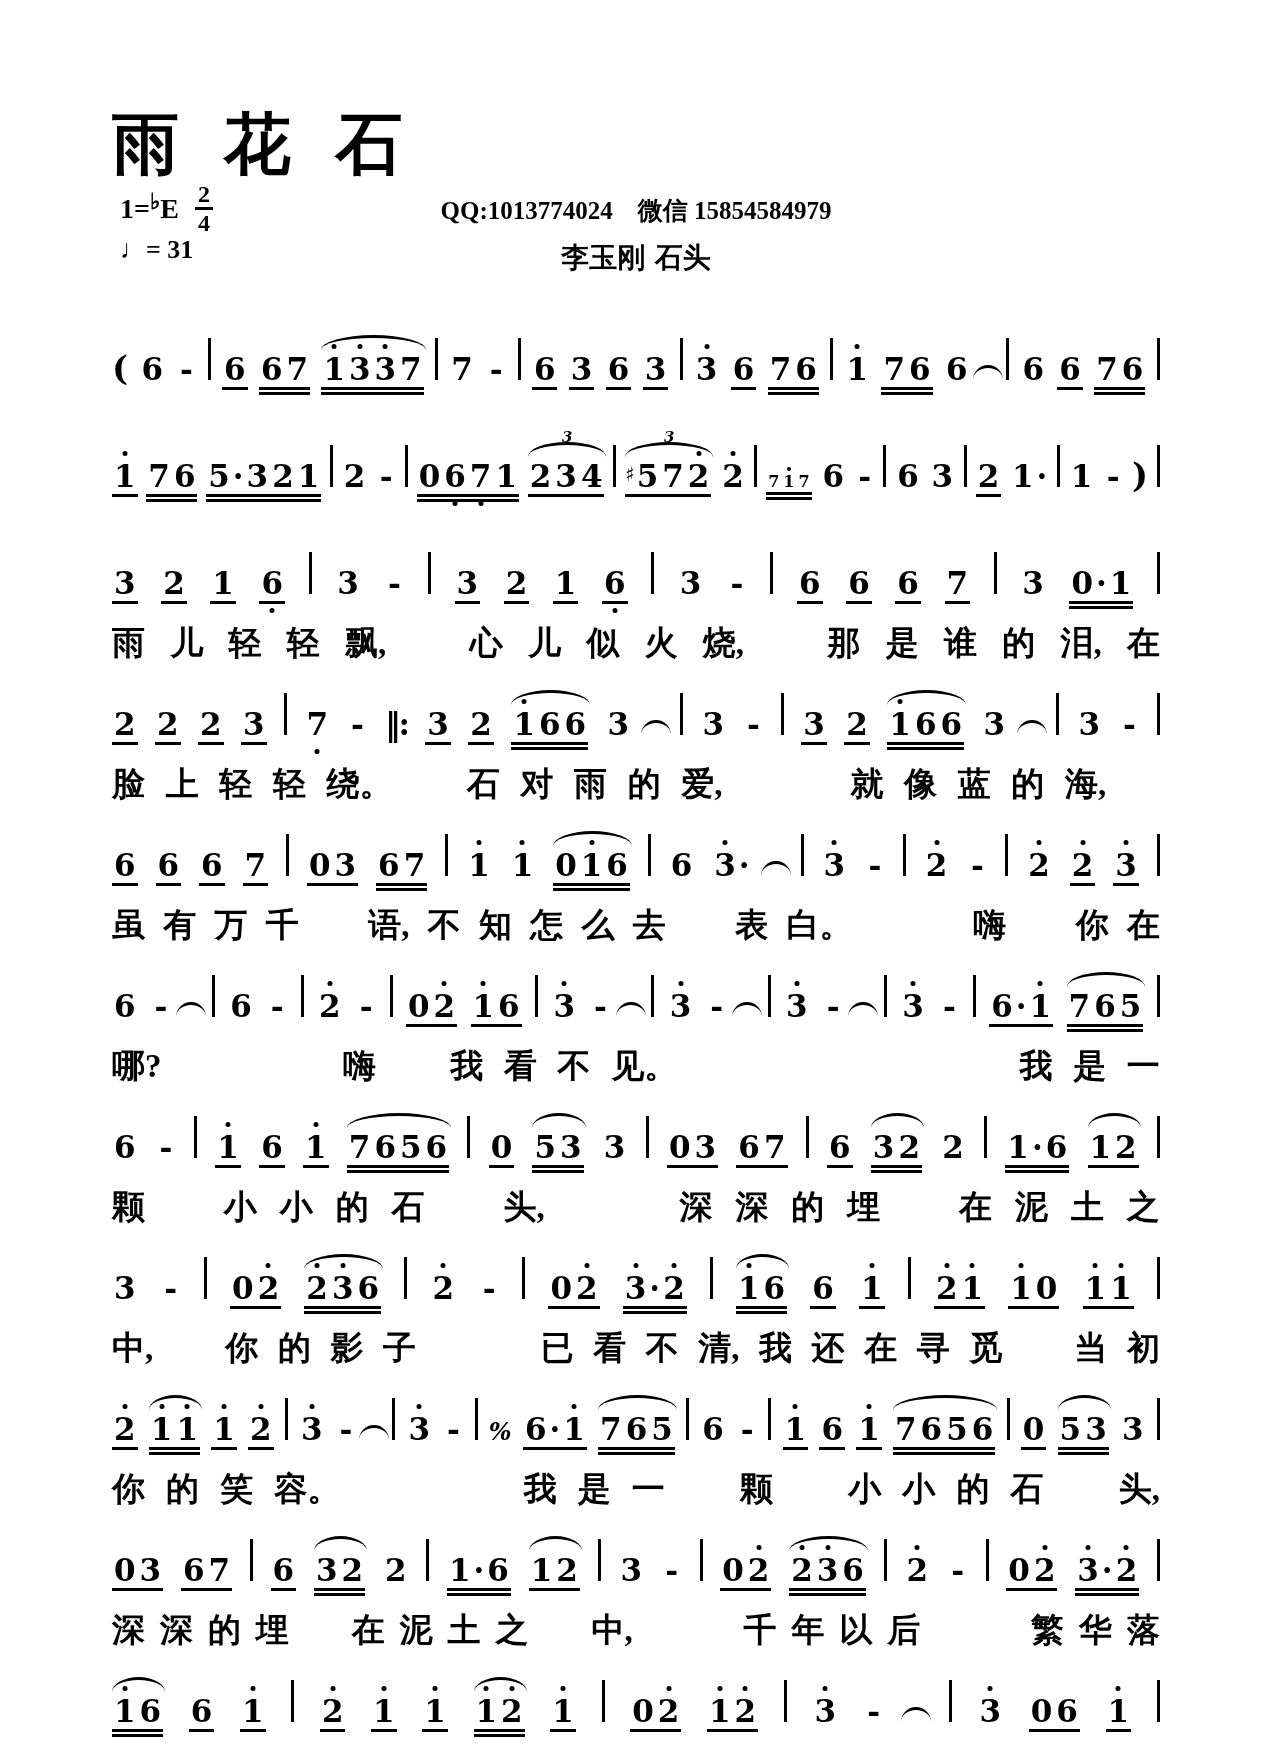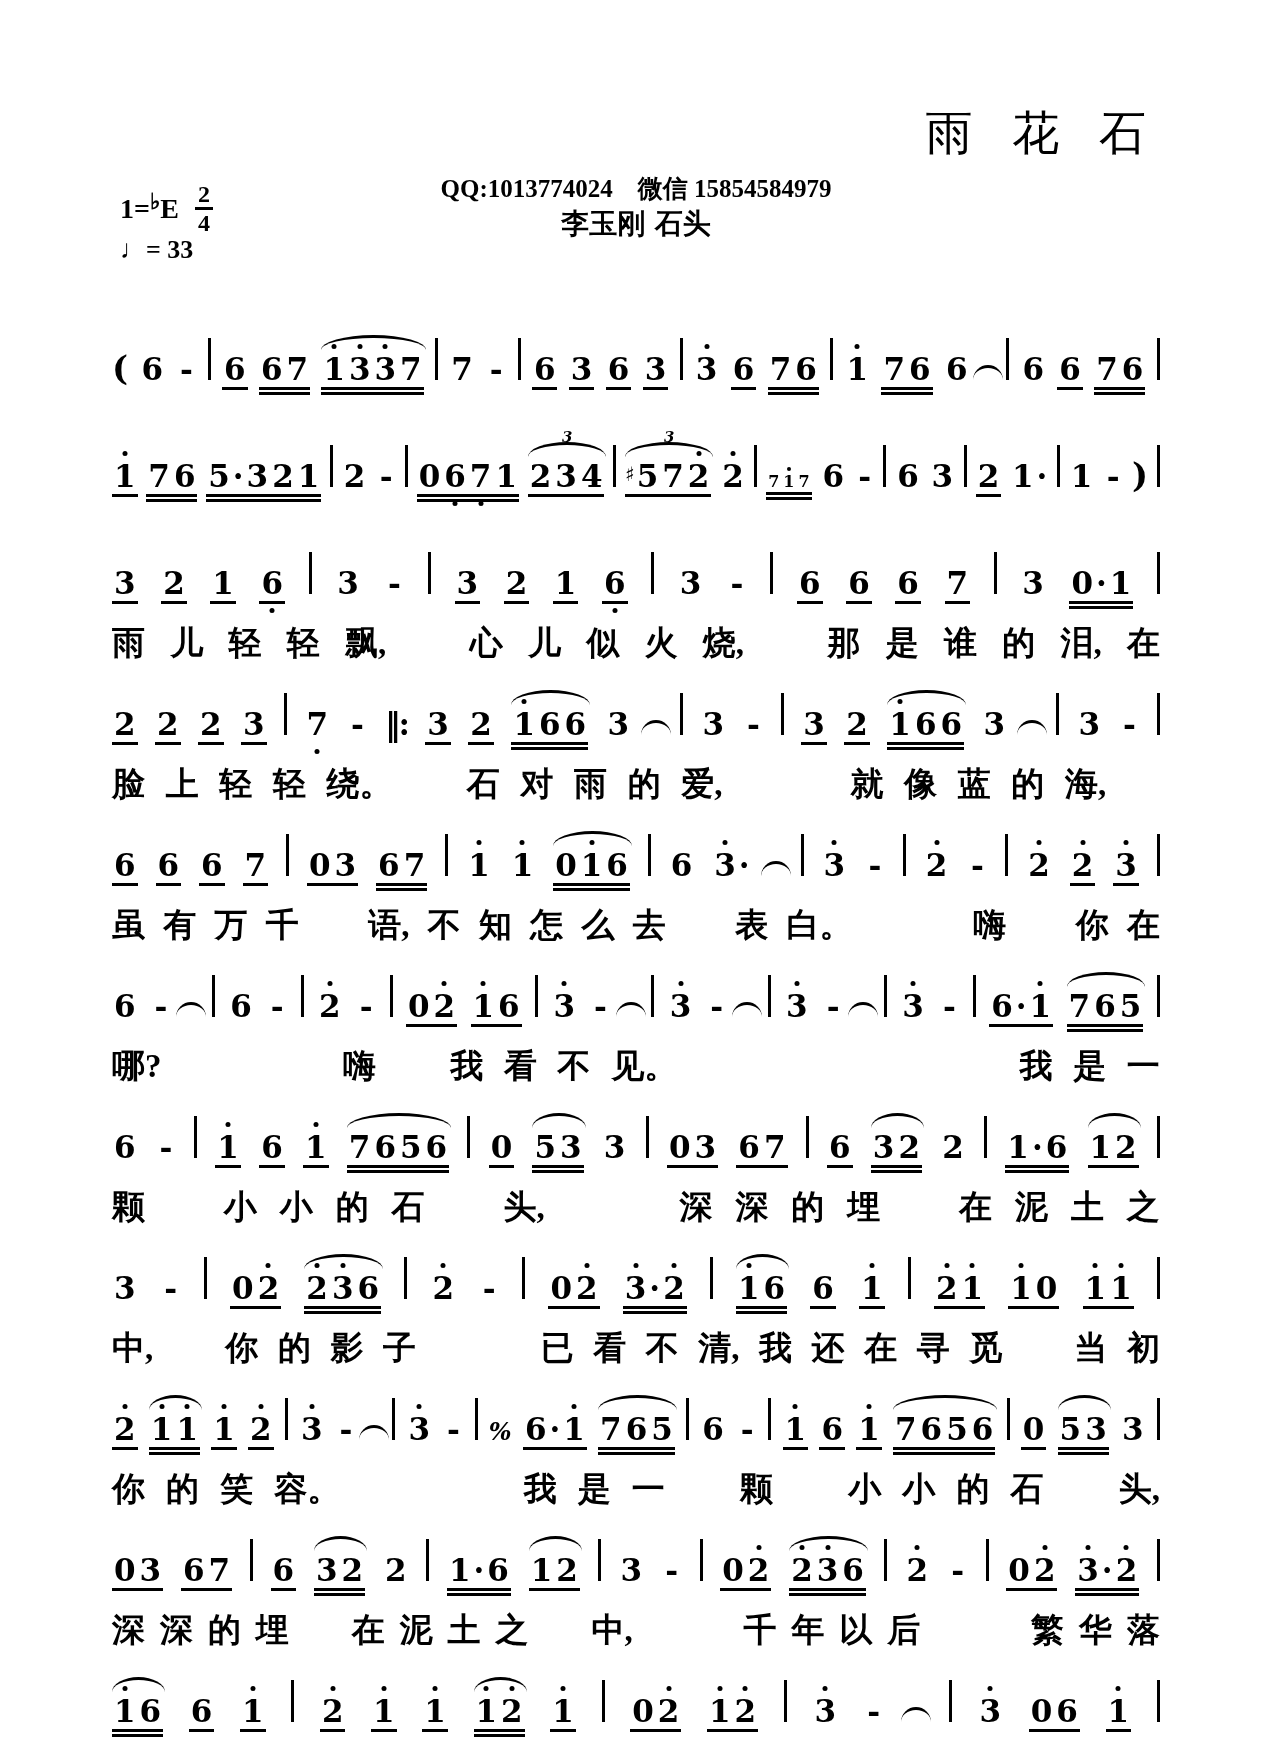--- a/index.html
+++ b/index.html
@@ -2,25 +2,25 @@
 <html><head>
 <meta charset="utf-8">
 <style>
   html,body{margin:0;padding:0;background:#e8e8e8;}
   .page{position:relative;width:1272px;height:1749px;background:#ffffff;margin:0 auto;
         font-family:"DejaVu Serif","Liberation Serif",serif;color:#000;overflow:hidden;}
   .content{position:absolute;left:112px;top:108px;width:1048px;}
 
   
   .header{position:relative;height:196px;}
-  .title{ text-align:right;font-size:47px;font-weight:400;letter-spacing:14px;line-height:1.1;
+  .title{ text-align:left;font-size:67px;font-weight:700;letter-spacing:14px;line-height:1.1;
           font-family:"Liberation Serif","DejaVu Serif",serif;}
   .credits{position:absolute;right:0;top:28px;font-size:25px;font-weight:700;line-height:2.0;text-align:left;}
   .contact{text-align:center;font-size:25px;font-weight:700;margin-top:12px;font-family:"Liberation Serif",serif;}
-  .performers{text-align:center;font-size:28px;font-weight:700;margin-top:0;}
+  .performers{text-align:center;font-size:28px;font-weight:700;margin-top:12px;}
   .keysig{position:absolute;left:8px;top:74px;font-size:28px;font-weight:700;font-family:"Liberation Serif",serif;}
   .keysig .row{display:flex;align-items:center;}
   .flat{font-size:22px;vertical-align:8px;position:relative;top:-7px;}
   .ts{display:inline-flex;flex-direction:column;align-items:center;margin-left:16px;font-size:24px;line-height:1.0;}
   .ts .num{border-bottom:3px solid #000;padding:0 3px 1px;}
   .ts .den{padding-top:1px;}
   .tempo{font-size:26px;font-weight:700;margin-top:0px;}
 
   
   #score{margin-top:10px;}
@@ -71,21 +71,21 @@
       <div class="keysig">
         <div class="row">
           <span>1=</span>
             <span class="flat">♭</span>
             <span>E</span>
           <span class="ts">
             <span class="num">2</span>
             <span class="den">4</span>
           </span>
         </div>
-        <div class="tempo">♩= 33</div>
+        <div class="tempo">♩= 31</div>
       </div>
     </div>
 
     <div id="score">
         <div class="nline nline-solo">
           <span class="paren">(</span>
           <span class="tok"><span class="grp"><span class="ch">6</span></span></span>
           <span class="tok dash">-</span>
           <span class="bar"></span>
           <span class="tok"><span class="grp u1"><span class="ch">6</span></span></span>

